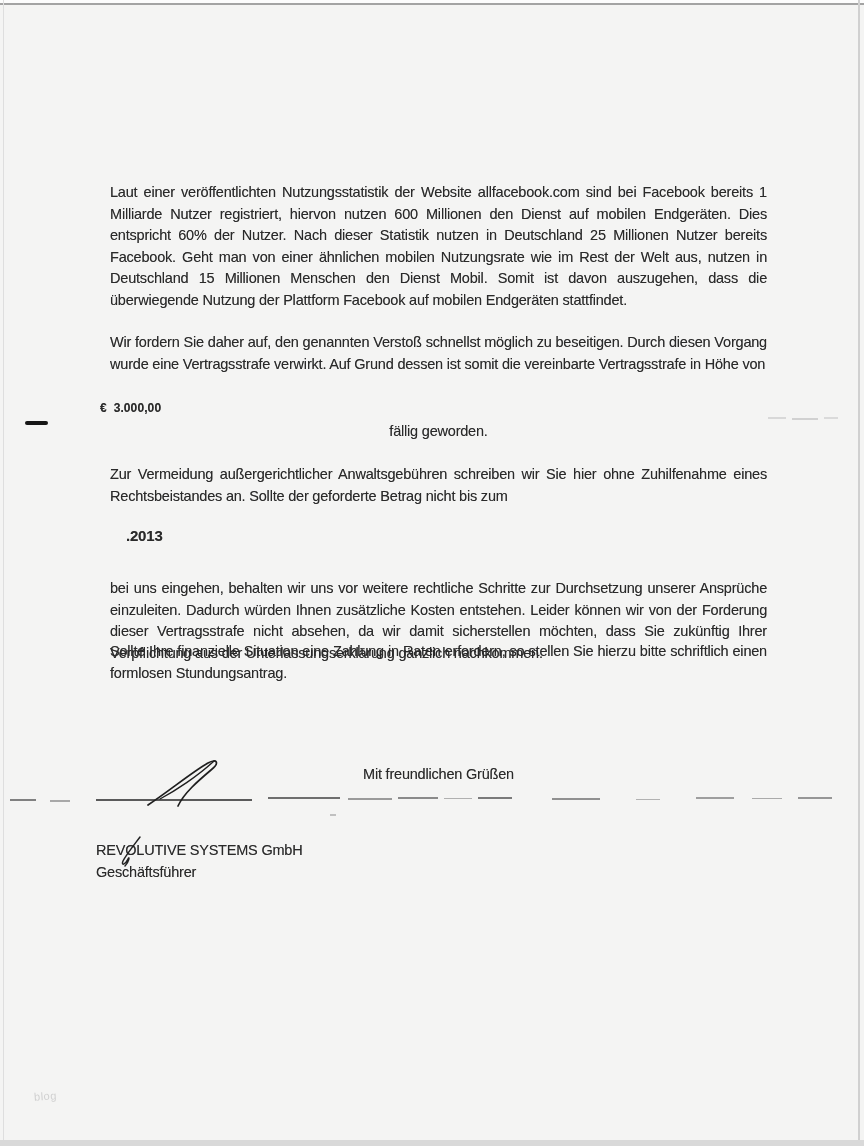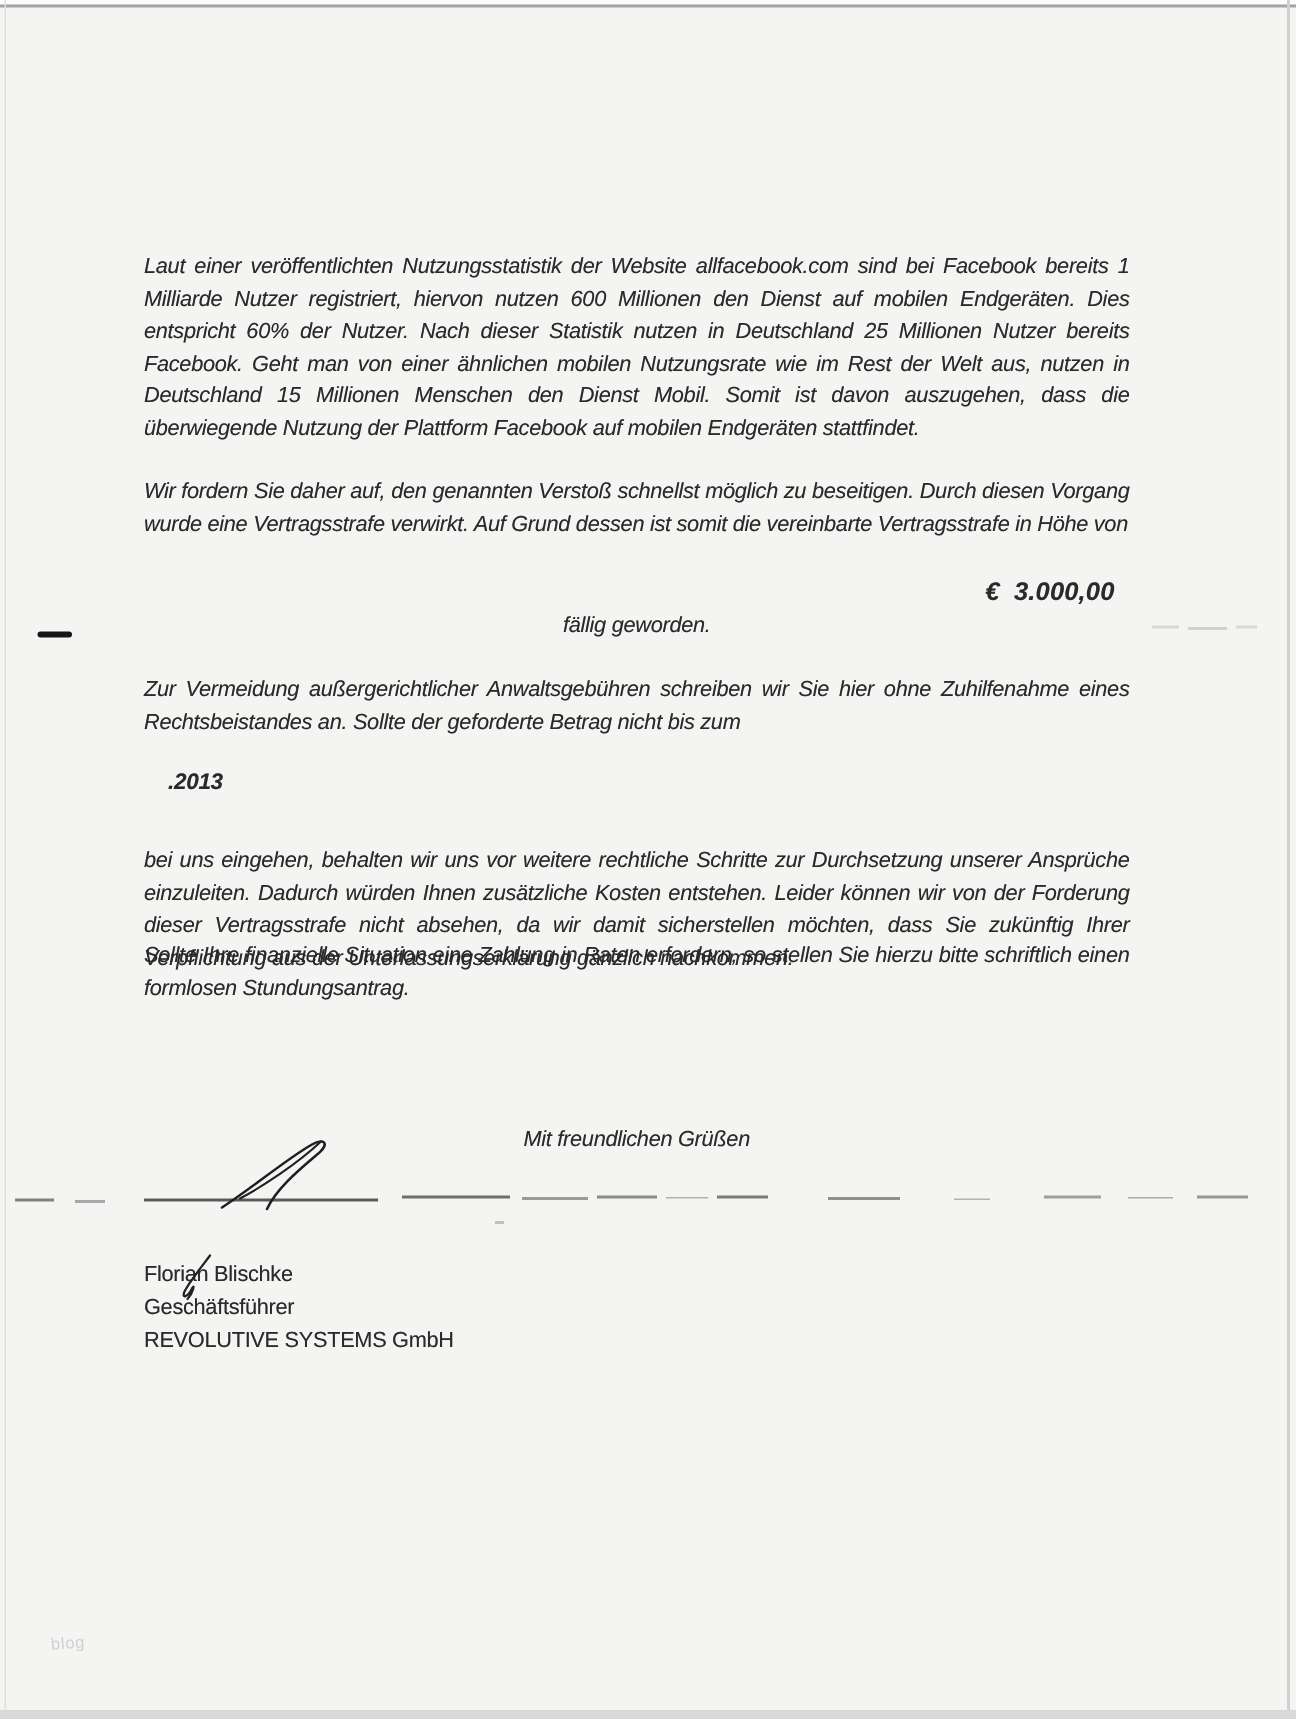--- a/index.html
+++ b/index.html
@@ -16,39 +16,38 @@
   .edge-top-white { left: 0; top: 0; width: 864px; height: 3px; background: #fcfcfc; }
   .edge-top-line  { left: 0; top: 3px; width: 864px; height: 2px; background: #a3a3a3; }
   .edge-left      { left: 3px; top: 0; width: 1px; height: 1146px; background: #dedede; }
   .edge-right     { left: 858px; top: 0; width: 2px; height: 1146px; background: #d0d0d0; }
   .edge-bottom    { left: 0; top: 1140px; width: 864px; height: 6px; background: #d9d9d9; }
 
   
   .para {
     position: absolute;
     left: 96px; width: 657px;
-    margin: 0;
+    margin: 14px;
     font-size: 14.5px;
     line-height: 21.5px;
     letter-spacing: -0.2px;
     text-align: justify;
     text-justify: inter-word;
     color: #2a2a2a;
     text-shadow: 0 0 0.4px rgba(40,40,40,0.45);
-    font-style: italic;
   }
   .p1 { top: 168px; }
   .p2 { top: 318px; }
   .p3 { top: 450px; }
   .p4 { top: 564px; }
   .p5 { top: 627px; }
   .single { text-align: center; }
   .amount {
-    top: 384px; text-align: right; font-weight: 700;
-    font-size: 17px; white-space: pre; transform: translateX(-10px);
+    top: 384px; text-align: left; font-weight: 700;
+    font-size: 12px; white-space: pre; transform: translateX(-10px);
     letter-spacing: 0.1px;
   }
   .due { top: 407px; }
   .deadline {
     top: 511px; text-align: left; font-weight: 700;
     font-size: 15px; transform: translateX(16px);
   }
   .closing { top: 750px; }
   .sig-block { position: absolute; left: 96px; top: 839px; }
   .sig-line {
@@ -85,23 +84,22 @@
 <p class="para p2">Wir fordern Sie daher auf, den genannten Verstoß schnellst möglich zu beseitigen. Durch diesen Vorgang wurde eine Vertragsstrafe verwirkt. Auf Grund dessen ist somit die vereinbarte Vertragsstrafe in Höhe von</p>
 <p class="para amount">€  3.000,00</p>
 <p class="para due single">fällig geworden.</p>
 <p class="para p3">Zur Vermeidung außergerichtlicher Anwaltsgebühren schreiben wir Sie hier ohne Zuhilfenahme  eines Rechtsbeistandes an. Sollte der geforderte Betrag nicht bis zum</p>
 <p class="para deadline">.2013</p>
 <p class="para p4">bei uns eingehen, behalten wir uns vor weitere rechtliche Schritte zur Durchsetzung unserer Ansprüche einzuleiten. Dadurch würden Ihnen zusätzliche Kosten entstehen. Leider können wir von der Forderung dieser Vertragsstrafe nicht absehen, da wir damit sicherstellen möchten, dass Sie zukünftig Ihrer Verpflichtung aus der Unterlassungserklärung gänzlich nachkommen.</p>
 <p class="para p5">Sollte Ihre finanzielle Situation eine Zahlung in Raten erfordern, so stellen Sie hierzu bitte schriftlich einen formlosen Stundungsantrag.</p>
 <p class="para closing single">Mit freundlichen Grüßen</p>
 
 <div class="sig-block">
-  <p class="sig-line">Florian Blischke</p>
+  <p class="sig-line">REVOLUTIVE SYSTEMS GmbH</p>
   <p class="sig-line">Geschäftsführer</p>
-  <p class="sig-line">REVOLUTIVE SYSTEMS GmbH</p>
 </div>
 
 <div class="fold-mark"></div>
 
 <div class="dash" style="left:768px;top:417px;width:18px;height:2px;background:#d8d8d8;"></div>
 <div class="dash" style="left:792px;top:418px;width:26px;height:2px;background:#d1d1d1;"></div>
 <div class="dash" style="left:824px;top:417px;width:14px;height:2px;background:#dadada;"></div>
 
 <div class="dash" style="left:10px;top:799px;width:26px;height:2px;background:#808080;"></div>
 <div class="dash" style="left:50px;top:800px;width:20px;height:2px;background:#a8a8a8;"></div>

